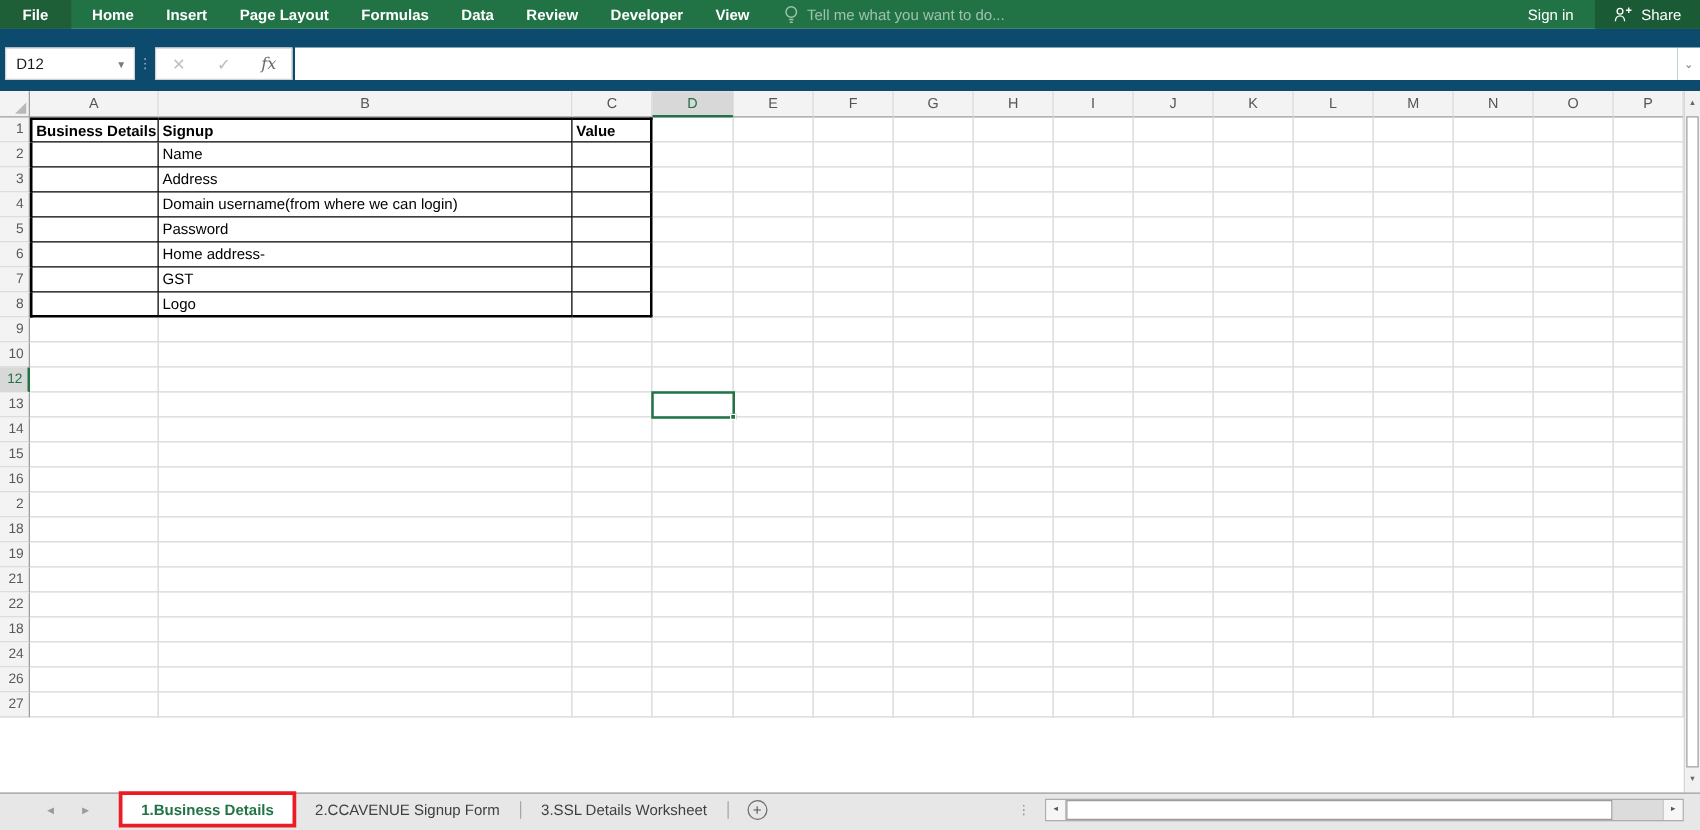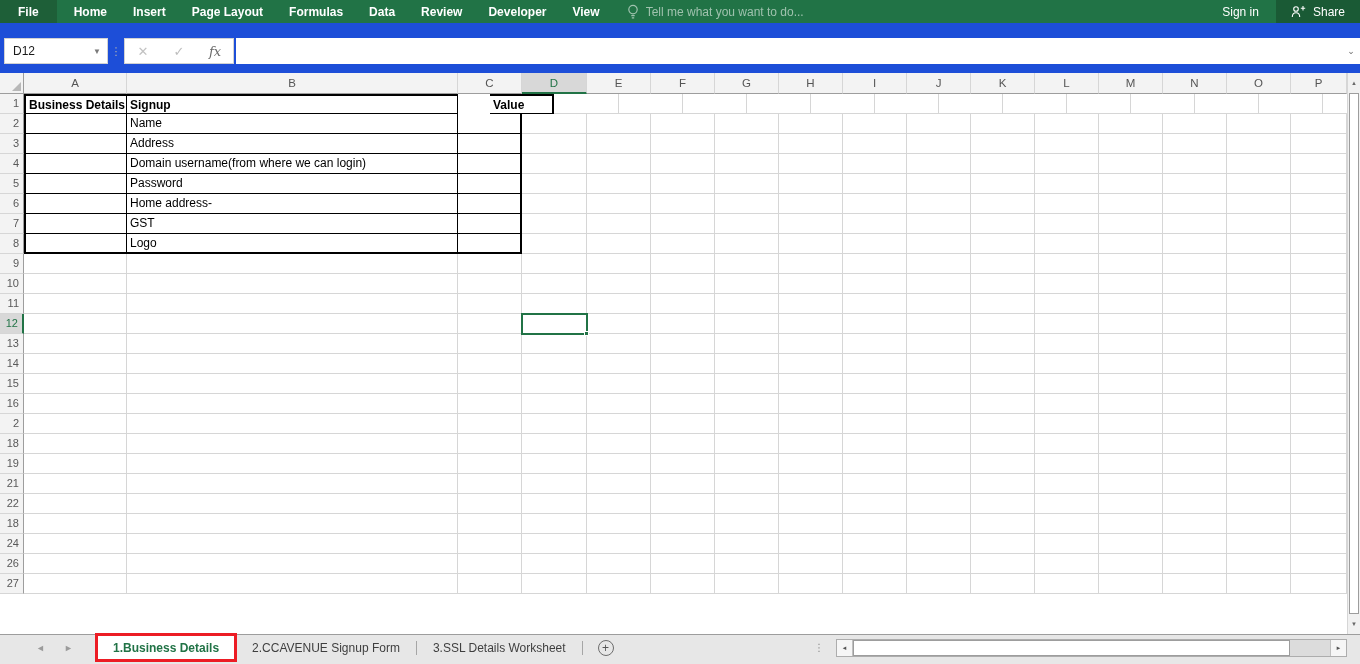--- a/index.html
+++ b/index.html
@@ -10,21 +10,21 @@
   .ribbon { height:23px; background:var(--green,#217346); display:flex; align-items:center;
             color:#fff; font-size:12px; }
   .ribbon-tab { height:100%; display:flex; align-items:center; padding:0 13px; cursor:default; }
   .ribbon-tab.file { background:#1e5f38; padding:0 18px; margin-right:4px; }
   .tellme { display:flex; align-items:center; gap:7px; color:#9fc2ae; margin-left:14px; }
   .ribbon-right { margin-left:auto; display:flex; align-items:center; height:100%; }
   .signin { padding:0 17px; }
   .share-btn { background:#1a5a35; height:100%; display:flex; align-items:center; gap:7px; padding:0 15px; }
 
   
-  .formula-row { height:50px; background:#1d4ed8; display:flex; align-items:flex-end;
+  .formula-row { height:50px; background:#0c4a6e; display:flex; align-items:flex-end;
                  padding:0 0 9px 4px; position:relative; }
   .name-box { width:104px; height:26px; background:#fff; border:1px solid #d2d2d2;
               display:flex; align-items:center; }
   .name-box .val { flex:1; padding-left:8px; font-size:12px; color:#1a1a1a; }
   .name-box .dd { width:20px; text-align:center; color:#7a7a7a; font-size:8px; }
   .dots-handle { width:16px; text-align:center; color:#b0b0b0; font-size:11px; line-height:26px; }
   .fx-group { width:110px; height:26px; background:#fff; border:1px solid #d2d2d2; display:flex; }
   .fx-group span { flex:1; display:flex; align-items:center; justify-content:center; }
   .ic-cancel { color:#c2c2c2; font-size:13px; }
   .ic-enter  { color:#bdbdbd; font-size:13px; }
@@ -170,21 +170,21 @@
         <div class="col-h" style="width: 64px;">N</div>
         <div class="col-h" style="width: 64px;">O</div>
         <div class="col-h" style="width: 56px;">P</div>
       </div>
   </div>
   <div id="grid-body">
       <div class="row">
         <div class="row-h">1</div>
         <div class="cell bold tbl tbl-left tbl-top" style="width: 103px;">Business Details</div>
         <div class="cell bold tbl tbl-top" style="width: 331px;">Signup</div>
-        <div class="cell bold tbl tbl-right tbl-top" style="width: 64px; margin-left: 32px;">Value</div>
+        <div class="cell bold tbl tbl-right tbl-top" style="width: 64px;">Value</div>
         <div class="cell" style="width: 65px;"></div>
         <div class="cell" style="width: 64px;"></div>
         <div class="cell" style="width: 64px;"></div>
         <div class="cell" style="width: 64px;"></div>
         <div class="cell" style="width: 64px;"></div>
         <div class="cell" style="width: 64px;"></div>
         <div class="cell" style="width: 64px;"></div>
         <div class="cell" style="width: 64px;"></div>
         <div class="cell" style="width: 64px;"></div>
         <div class="cell" style="width: 64px;"></div>
@@ -339,39 +339,20 @@
         <div class="cell" style="width: 64px;"></div>
         <div class="cell" style="width: 64px;"></div>
         <div class="cell" style="width: 64px;"></div>
         <div class="cell" style="width: 64px;"></div>
         <div class="cell" style="width: 64px;"></div>
         <div class="cell" style="width: 64px;"></div>
         <div class="cell" style="width: 56px;"></div>
       </div>
       <div class="row">
         <div class="row-h">10</div>
-        <div class="cell" style="width: 103px;"></div>
-        <div class="cell" style="width: 331px;"></div>
-        <div class="cell" style="width: 64px;"></div>
-        <div class="cell" style="width: 65px;"></div>
-        <div class="cell" style="width: 64px;"></div>
-        <div class="cell" style="width: 64px;"></div>
-        <div class="cell" style="width: 64px;"></div>
-        <div class="cell" style="width: 64px;"></div>
-        <div class="cell" style="width: 64px;"></div>
-        <div class="cell" style="width: 64px;"></div>
-        <div class="cell" style="width: 64px;"></div>
-        <div class="cell" style="width: 64px;"></div>
-        <div class="cell" style="width: 64px;"></div>
-        <div class="cell" style="width: 64px;"></div>
-        <div class="cell" style="width: 64px;"></div>
-        <div class="cell" style="width: 56px;"></div>
-      </div>
-      <div class="row">
-        <div class="row-h">11</div>
         <div class="cell" style="width: 103px;"></div>
         <div class="cell" style="width: 331px;"></div>
         <div class="cell" style="width: 64px;"></div>
         <div class="cell" style="width: 65px;"></div>
         <div class="cell" style="width: 64px;"></div>
         <div class="cell" style="width: 64px;"></div>
         <div class="cell" style="width: 64px;"></div>
         <div class="cell" style="width: 64px;"></div>
         <div class="cell" style="width: 64px;"></div>
         <div class="cell" style="width: 64px;"></div>

